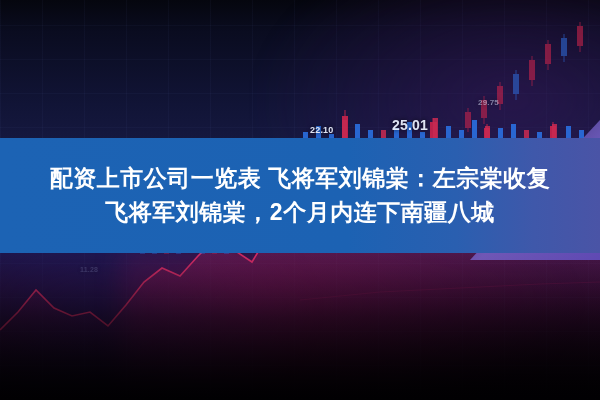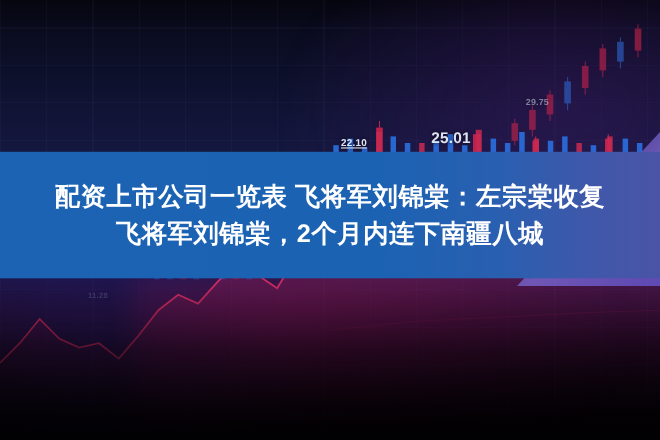--- a/index.html
+++ b/index.html
@@ -79,23 +79,23 @@
   
   .price-tag {
     position: absolute;
     color: #e9eefc;
     font-weight: bold;
     letter-spacing: .2px;
     white-space: nowrap;
     line-height: 1;
     text-shadow: 0 0 4px rgba(0,0,0,.75);
   }
-  .pt-2210 { left: 310px; top: 126px; font-size: 9px; opacity: .95; text-decoration: underline; }
+  .pt-2210 { left: 310px; top: 126px; font-size: 9px; opacity: .95; }
   .pt-2501 { left: 392px; top: 118px; font-size: 14px; opacity: .95; }
-  .pt-2975 { left: 478px; top: 89px;  font-size: 8px;  opacity: .55; color:#cfd6ee;}
+  .pt-2975 { left: 478px; top: 99px;  font-size: 8px;  opacity: .55; color:#cfd6ee;}
   .pt-1875 { left: 234px; top: 247px; font-size: 8px;  opacity: .45; color:#b9c4e6;}
   .pt-1007 { left: 150px; top: 196px; font-size: 7px;  opacity: .30; color:#aab6dd;}
   .pt-1128 { left: 80px;  top: 266px; font-size: 7px;  opacity: .22; color:#9fabd4;}
 
   
   .wedge {
     position: absolute;
     right: 0; top: 120px;
     width: 130px; height: 140px;
     background: linear-gradient(135deg, rgba(118,98,200,.0) 0%, rgba(118,98,200,.85) 55%, rgba(96,76,185,.95) 100%);

